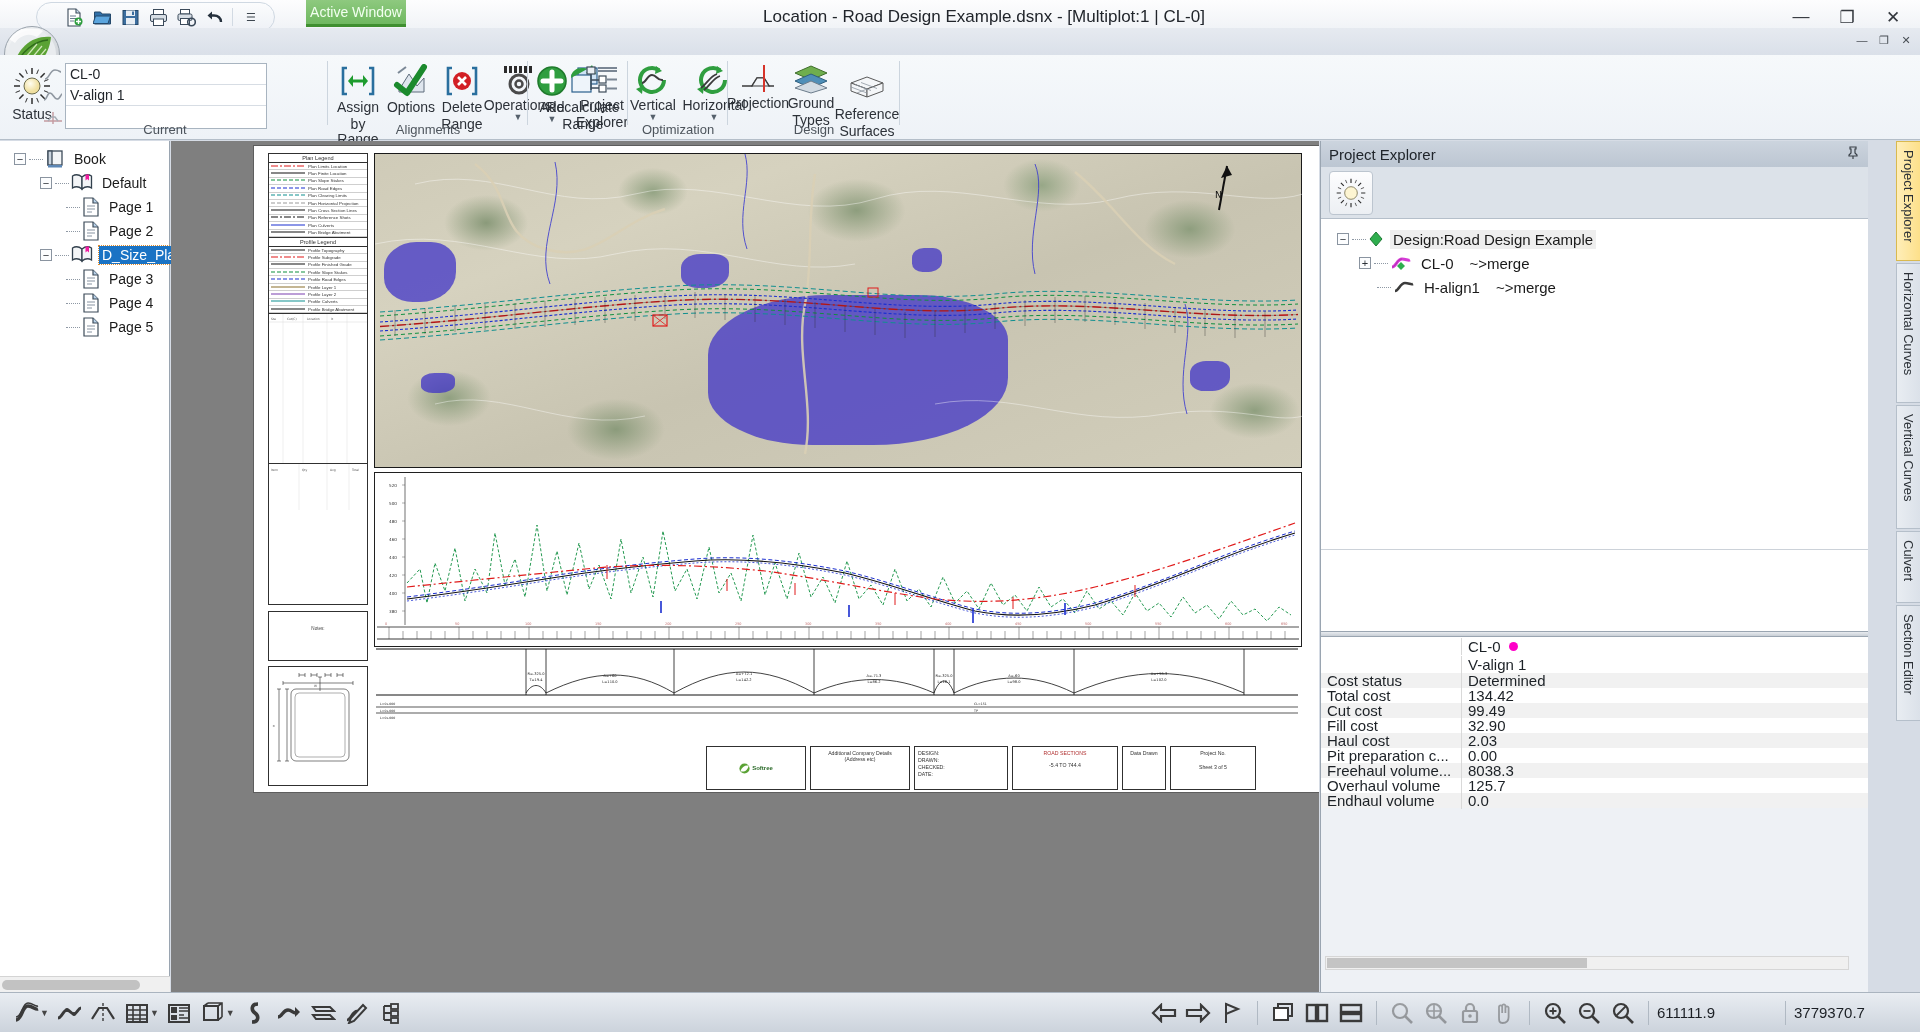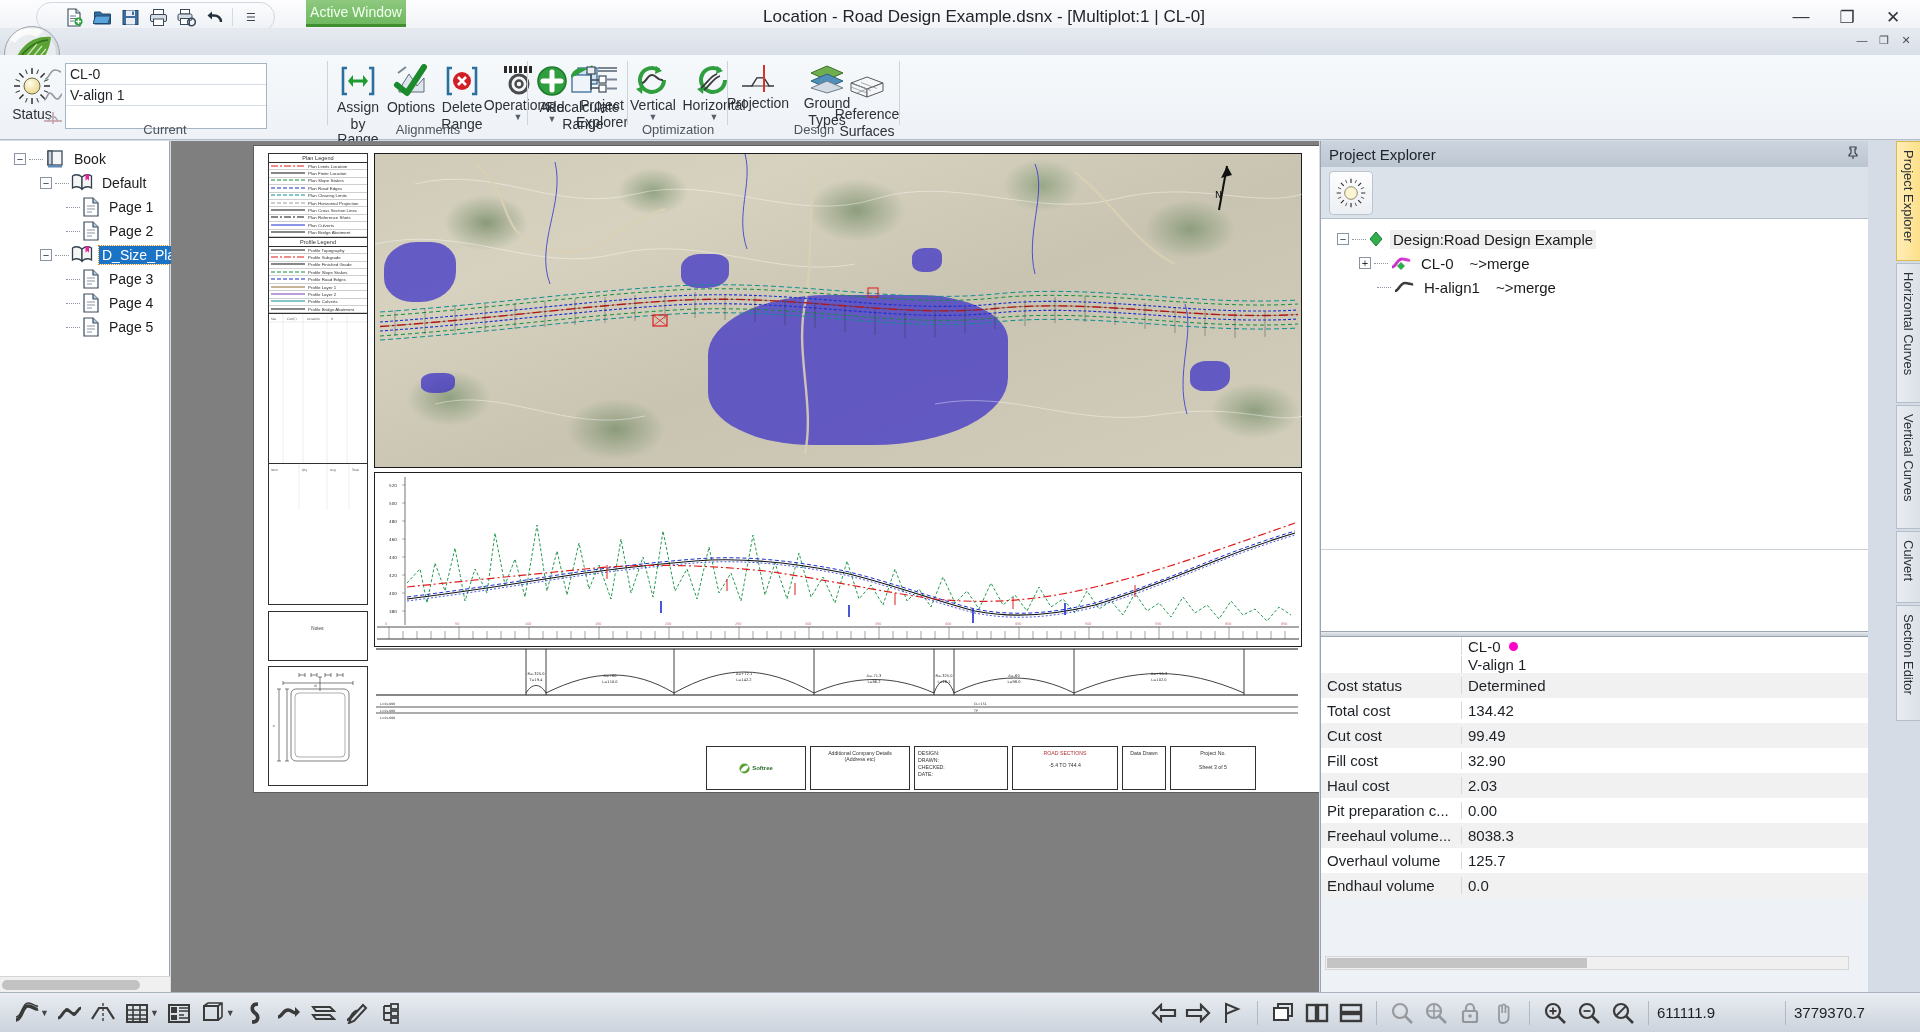--- a/index.html
+++ b/index.html
@@ -160,21 +160,21 @@
     display:flex; align-items:center; padding:0 8px; font-size:15px; color:#20252b;}
   .pe-toolbar{ height:52px; background:#dce2e9; border-bottom:1px solid #b5bfca;
     display:flex; align-items:center; padding-left:8px;}
   .sunbtn{ width:44px; height:44px; background:linear-gradient(#fdfdfe,#eceff3);
     border:1px solid #bcc5cf; border-radius:4px; display:flex; align-items:center; justify-content:center;}
   .pe-tree{ background:#fff; height:330px; padding:8px 0 0 8px; font-size:15px; }
   .pe-empty{ background:#fff; height:82px; border-top:1px solid #ccd2d9;}
   .grip{ height:6px; background:linear-gradient(#e8ebef,#c9cfd6); border-top:1px solid #9aa5b1;
     border-bottom:1px solid #9aa5b1;}
   .costtable{ background:#fff; font-size:15px; }
-  .ct-row{ display:flex; height:25px; align-items:center; }
+  .ct-row{ display:flex; height:15px; align-items:center; }
   .ct-row.alt{ background:#f1f1f1; }
   .ct-k{ width:140px; padding-left:6px; color:#1c2126; white-space:nowrap; overflow:hidden;}
   .ct-v{ flex:1; padding-left:6px; border-left:1px solid #d9d9d9; color:#1c2126;}
   .ct-hdr{ height:18px; }
   .hscroll{ position:absolute; left:4px; bottom:22px; width:524px; height:14px;
     background:#f0f0f0; border:1px solid #d6d6d6; }
   .hscroll .th{ position:absolute; left:1px; top:1px; width:260px; height:10px; background:#c4c4c4;}
 
   .vtabs{ position:absolute; right:0; top:141px; width:24px; height:851px; }
   .vtab{ width:24px; background:linear-gradient(90deg,#e9edf2,#dbe1e9);
@@ -468,21 +468,21 @@
     <div class="rbtn" style="position:absolute;left:2px;top:3px;width:56px;height:68px;">
       <span class="ic">
         <svg width="36" height="30" viewBox="0 0 36 30">
           <path d="M2 22h10l5-8h7l5 8h5" stroke="#3b3b3b" stroke-width="1.6" fill="none"></path>
           <path d="M12 22l5-8h7l5 8z" fill="#f2f5f8" stroke="#3b3b3b" stroke-width="1.2"></path>
           <path d="M24 1v27" stroke="#d6342a" stroke-width="2"></path>
         </svg>
       </span>
       <span class="lbl">Projection</span>
     </div>
-    <div class="rbtn" style="position:absolute;left:58px;top:3px;width:50px;height:68px;margin-left:16px;">
+    <div class="rbtn" style="position:absolute;left:58px;top:3px;width:50px;height:68px;">
       <span class="ic">
         <svg width="36" height="30" viewBox="0 0 36 30">
           <path d="M18 2 34 9 18 16 2 9z" fill="#6fae4e" stroke="#3f6e2c" stroke-width="1"></path>
           <path d="M18 10 34 17 18 24 2 17z" fill="#4f8fb8" stroke="#2e5f80" stroke-width="1"></path>
           <path d="M18 17 34 24 18 29 2 24z" fill="#d2dbe3" stroke="#6d7d8c" stroke-width="1"></path>
         </svg>
       </span>
       <span class="lbl">Ground</span>
       <span class="lbl">Types</span>
     </div>

